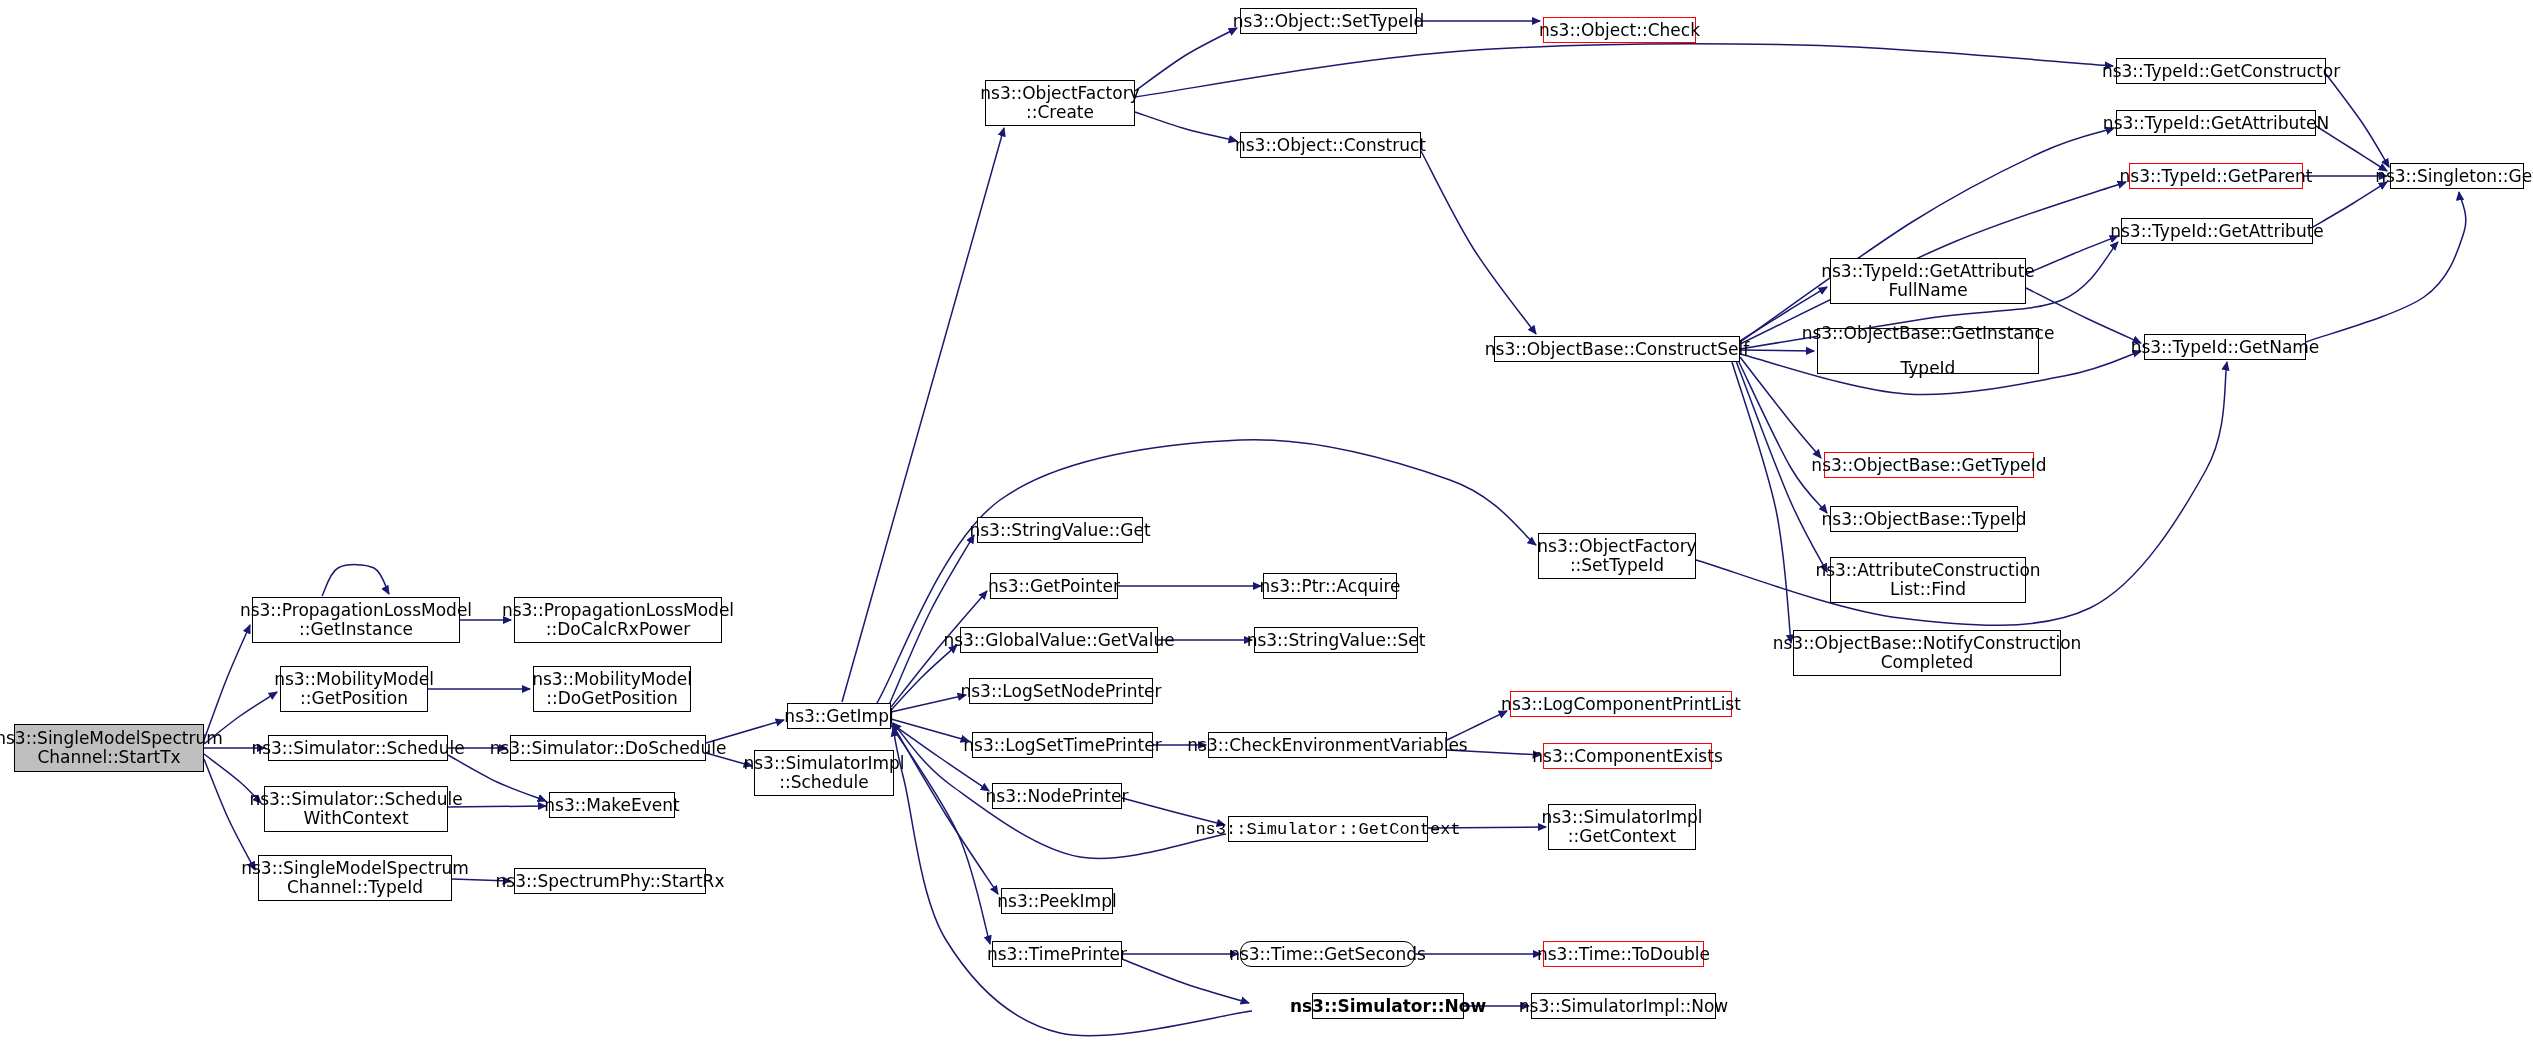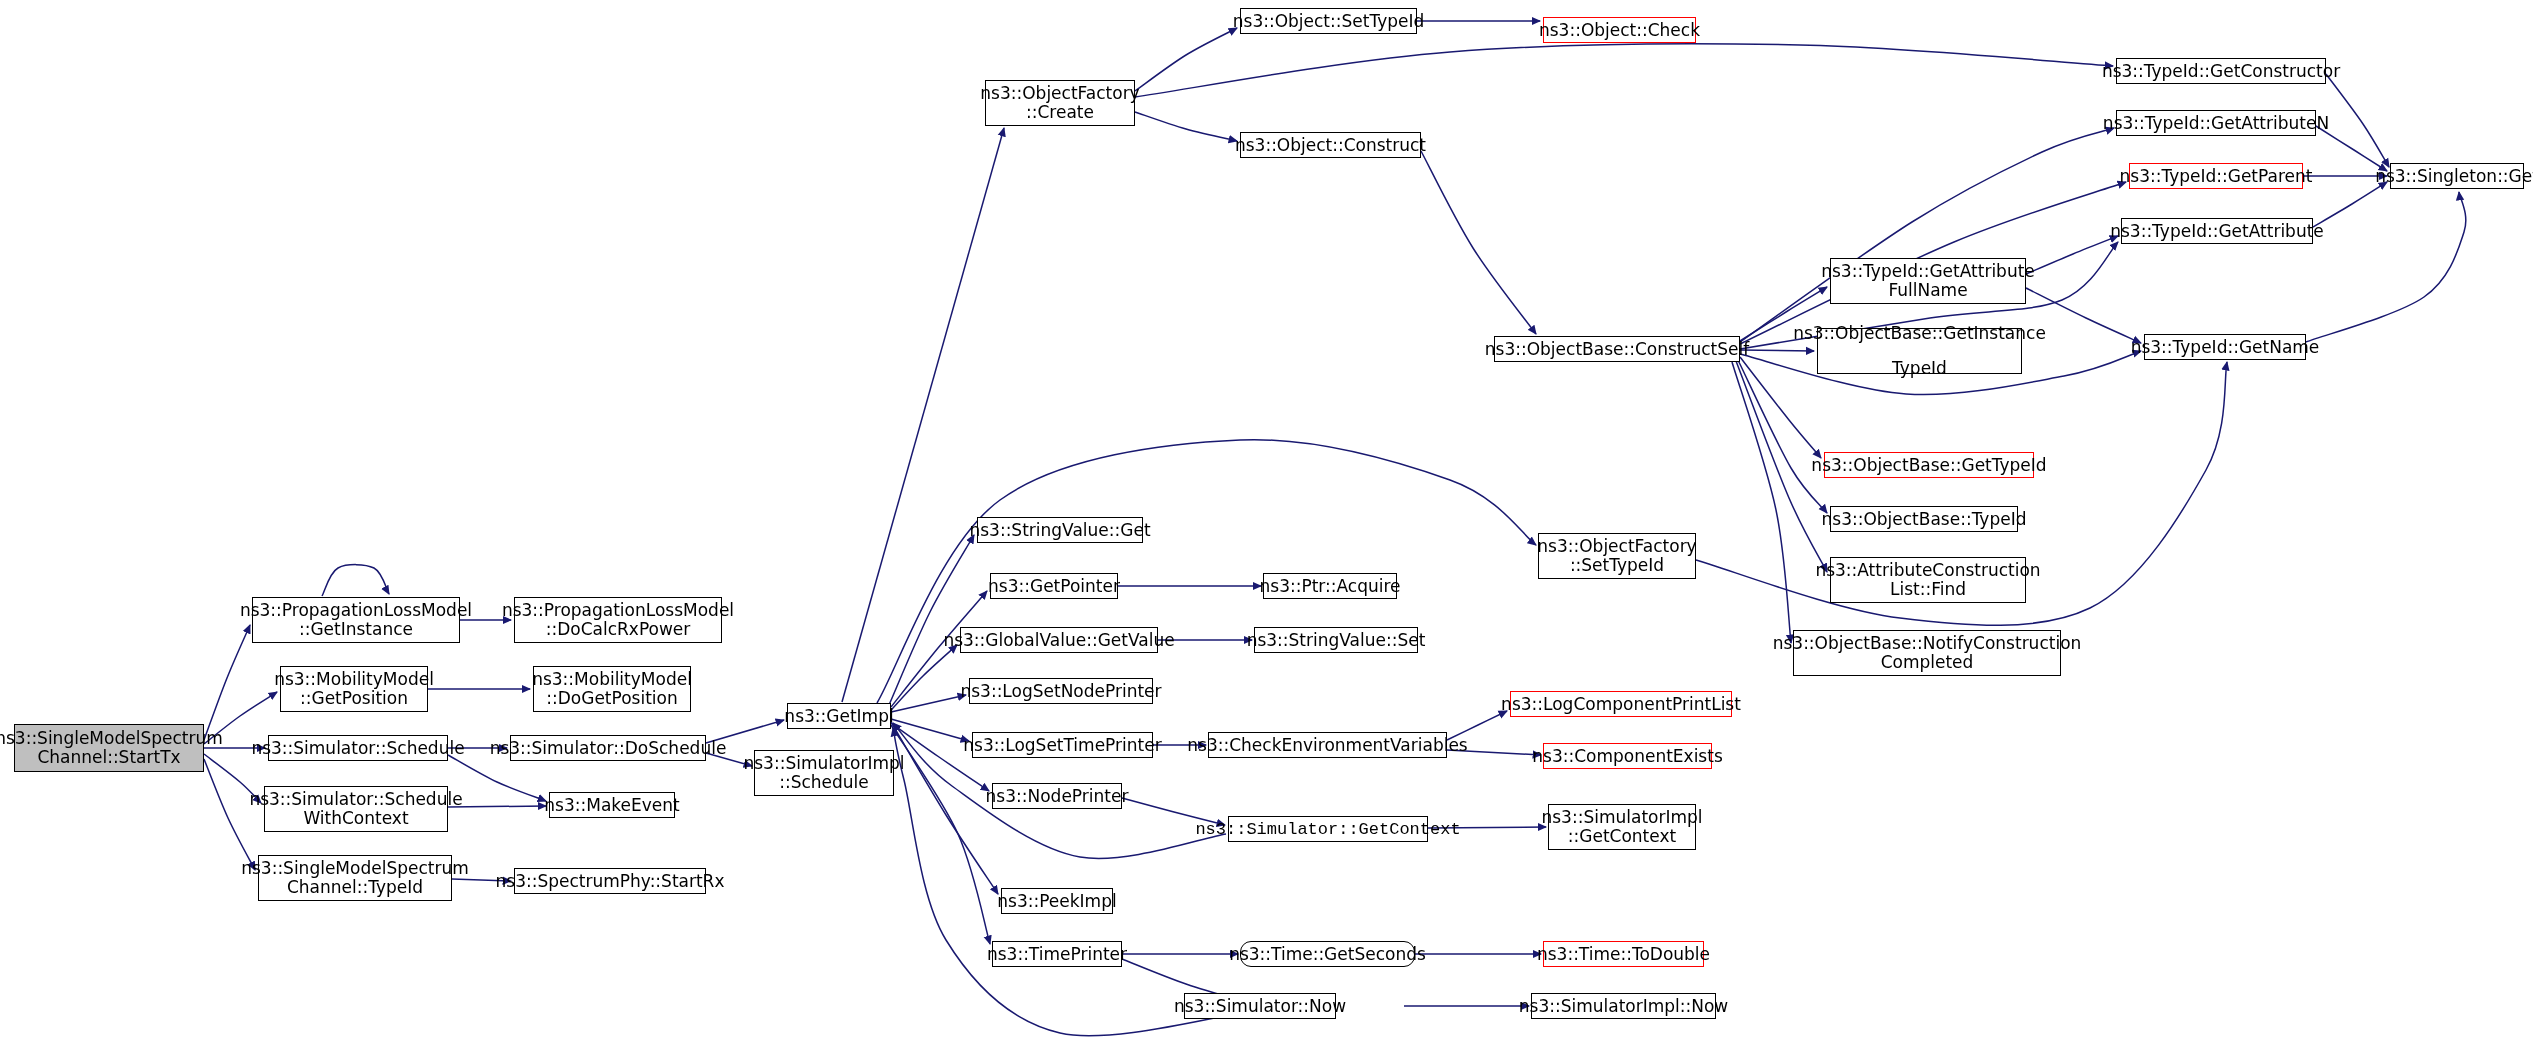--- a/index.html
+++ b/index.html
@@ -219,21 +219,21 @@
       </div>
       <div class="node normal" style="left: 992px; top: 941px; width: 130px; height: 26px;">
         <div class="node-line">ns3::TimePrinter</div>
       </div>
       <div class="node normal" style="left: 1240px; top: 941px; width: 175px; height: 26px; border-radius: 11px;">
         <div class="node-line">ns3::Time::GetSeconds</div>
       </div>
       <div class="node red" style="left: 1543px; top: 941px; width: 161px; height: 26px;">
         <div class="node-line">ns3::Time::ToDouble</div>
       </div>
-      <div class="node normal" style="left: 1184px; top: 993px; width: 152px; height: 26px;">
+      <div class="node normal" style="left: 1312px; top: 993px; width: 152px; height: 26px; font-weight: bold;">
         <div class="node-line">ns3::Simulator::Now</div>
       </div>
       <div class="node normal" style="left: 1531px; top: 993px; width: 185px; height: 26px;">
         <div class="node-line">ns3::SimulatorImpl::Now</div>
       </div>
       <div class="node normal" style="left: 985px; top: 80px; width: 150px; height: 46px;">
         <div class="node-line">ns3::ObjectFactory</div>
         <div class="node-line">::Create</div>
       </div>
       <div class="node normal" style="left: 1240px; top: 8px; width: 177px; height: 26px;">
@@ -260,21 +260,21 @@
       <div class="node normal" style="left: 2121px; top: 218px; width: 192px; height: 26px;">
         <div class="node-line">ns3::TypeId::GetAttribute</div>
       </div>
       <div class="node normal" style="left: 1494px; top: 336px; width: 246px; height: 26px;">
         <div class="node-line">ns3::ObjectBase::ConstructSelf</div>
       </div>
       <div class="node normal" style="left: 1830px; top: 258px; width: 196px; height: 46px;">
         <div class="node-line">ns3::TypeId::GetAttribute</div>
         <div class="node-line">FullName</div>
       </div>
-      <div class="node normal" style="left: 1817px; top: 328px; width: 205px; height: 46px; gap: 16px;">
+      <div class="node normal" style="left: 1817px; top: 328px; width: 222px; height: 46px; gap: 16px;">
         <div class="node-line">ns3::ObjectBase::GetInstance</div>
         <div class="node-line">TypeId</div>
       </div>
       <div class="node normal" style="left: 2144px; top: 334px; width: 162px; height: 26px;">
         <div class="node-line">ns3::TypeId::GetName</div>
       </div>
       <div class="node red" style="left: 1824px; top: 452px; width: 210px; height: 26px;">
         <div class="node-line">ns3::ObjectBase::GetTypeId</div>
       </div>
       <div class="node normal" style="left: 1830px; top: 506px; width: 188px; height: 26px;">

